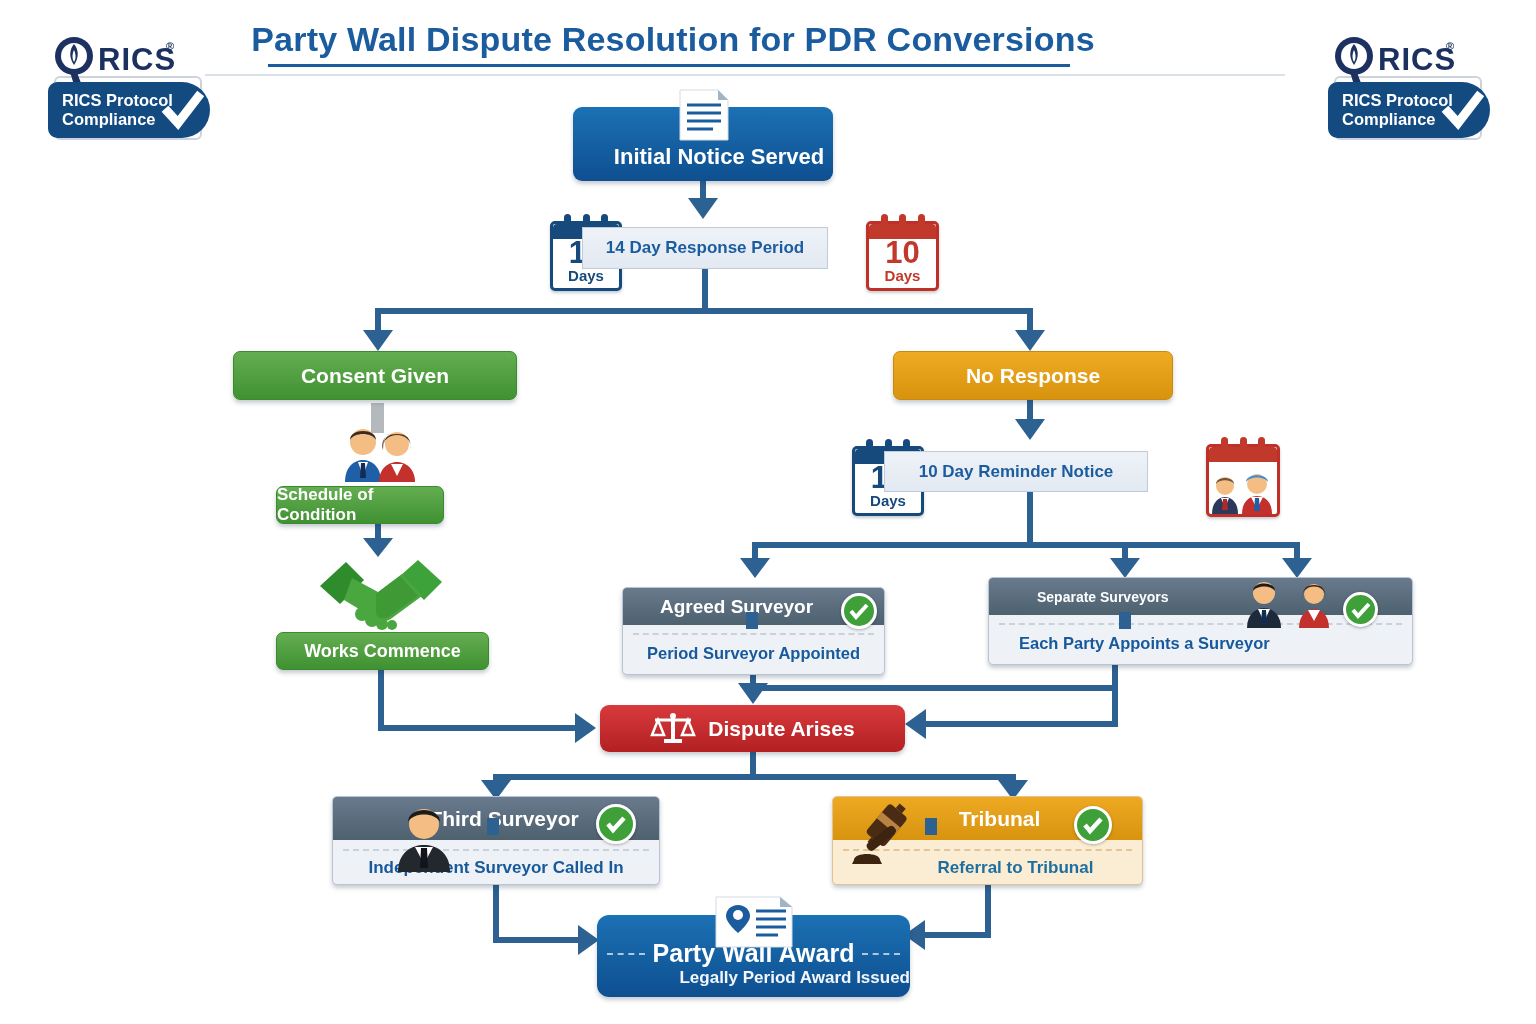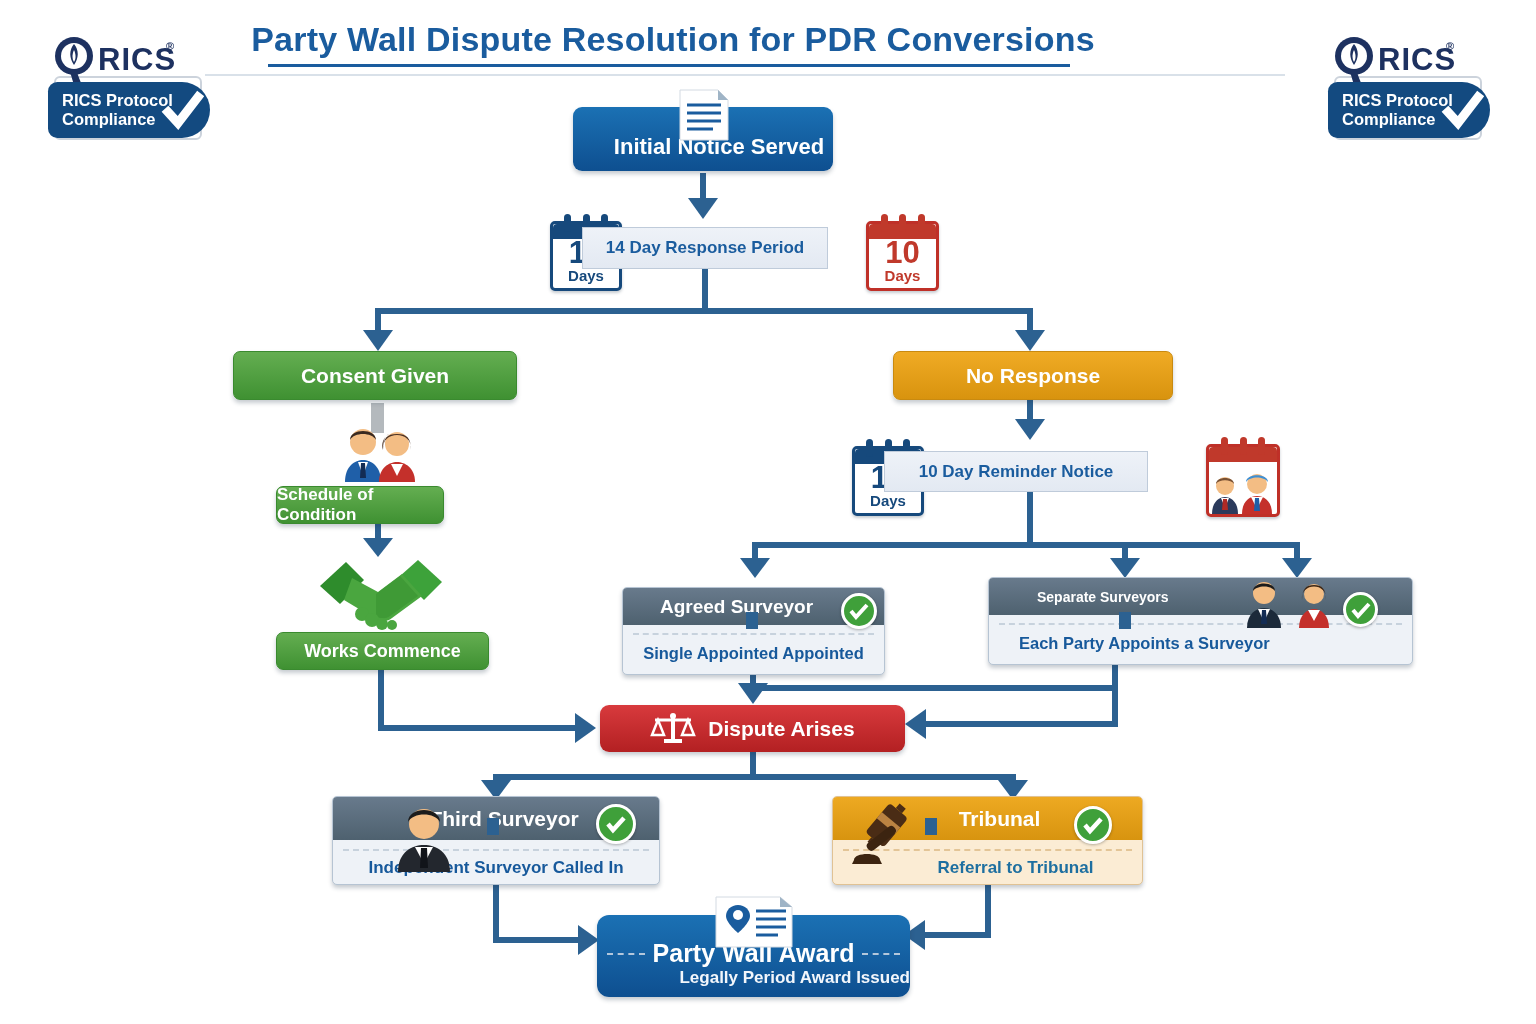--- a/index.html
+++ b/index.html
@@ -165,21 +165,21 @@
         <span>Compliance</span>
       </span>
       <span class="check">
         <svg width="44" height="40" viewBox="0 0 44 40">
           <path d="M8 22 L18 33 L38 7" stroke="#ffffff" stroke-width="9" fill="none" stroke-linecap="square"></path>
         </svg>
       </span>
     </div>
   </div>
 
-  <div class="abs node blue-box" style="left:573px;top:107px;width:260px;height:64px;z-index:2;font-size:22px;align-items:flex-end;padding-bottom:11px;padding-left:32px;">
+  <div class="abs node blue-box" style="left:573px;top:107px;width:260px;height:74px;z-index:2;font-size:22px;align-items:flex-end;padding-bottom:11px;padding-left:32px;">
     <span>Initial Notice Served</span>
   </div>
   <span class="abs" style="left:676px;top:88px;z-index:3;">
     <svg width="56" height="54" viewBox="0 0 56 54">
       <polygon points="4,2 42,2 52,12 52,52 4,52" fill="#ffffff" stroke="#d3dae2" stroke-width="1"></polygon>
       <polygon points="42,2 52,12 42,12" fill="#9fb4c6"></polygon>
       <g stroke="#1a5c9e" stroke-width="3">
         <line x1="11" y1="17" x2="45" y2="17"></line>
         <line x1="11" y1="25" x2="45" y2="25"></line>
         <line x1="11" y1="33" x2="45" y2="33"></line>
@@ -292,21 +292,21 @@
       <circle cx="47" cy="18" r="10" fill="#f3bd84"></circle>
       <path d="M36 16 C36 7 58 7 58 16 C54 10 40 10 36 16 Z" fill="#3f8fd2"></path>
     </svg>
   </div>
 
   <div class="abs card" style="left:622px;top:577px;width:263px;height:88px;z-index:2;margin-top:10px;">
     <div class="hdr hdr-slate" style="height:37px;font-size:19px;padding-right:34px;">
       <span>Agreed Surveyor</span>
     </div>
     <div class="dash" style="top:45px;"></div>
-    <div class="sub" style="top:56px;font-size:16.5px;">Single Appointed Appointed</div>
+    <div class="sub" style="top:56px;font-size:16.5px;">Period Surveyor Appointed</div>
   </div>
   <div class="abs check-badge" style="left:841px;top:593px;width:36px;height:36px;z-index:3;">
     <svg width="22" height="18" viewBox="0 0 22 18">
         <path d="M3 9 L8 15 L19 3" stroke="#ffffff" stroke-width="4" fill="none"></path>
       </svg>
   </div>
   <div class="abs stub" style="left:746px;top:612px;width:12px;height:17px;z-index:3;"></div>
 
   <div class="abs card" style="left:988px;top:577px;width:425px;height:88px;z-index:2;">
     <div class="hdr hdr-slate" style="height:37px;font-size:14px;justify-content:flex-start;padding-left:48px;">

